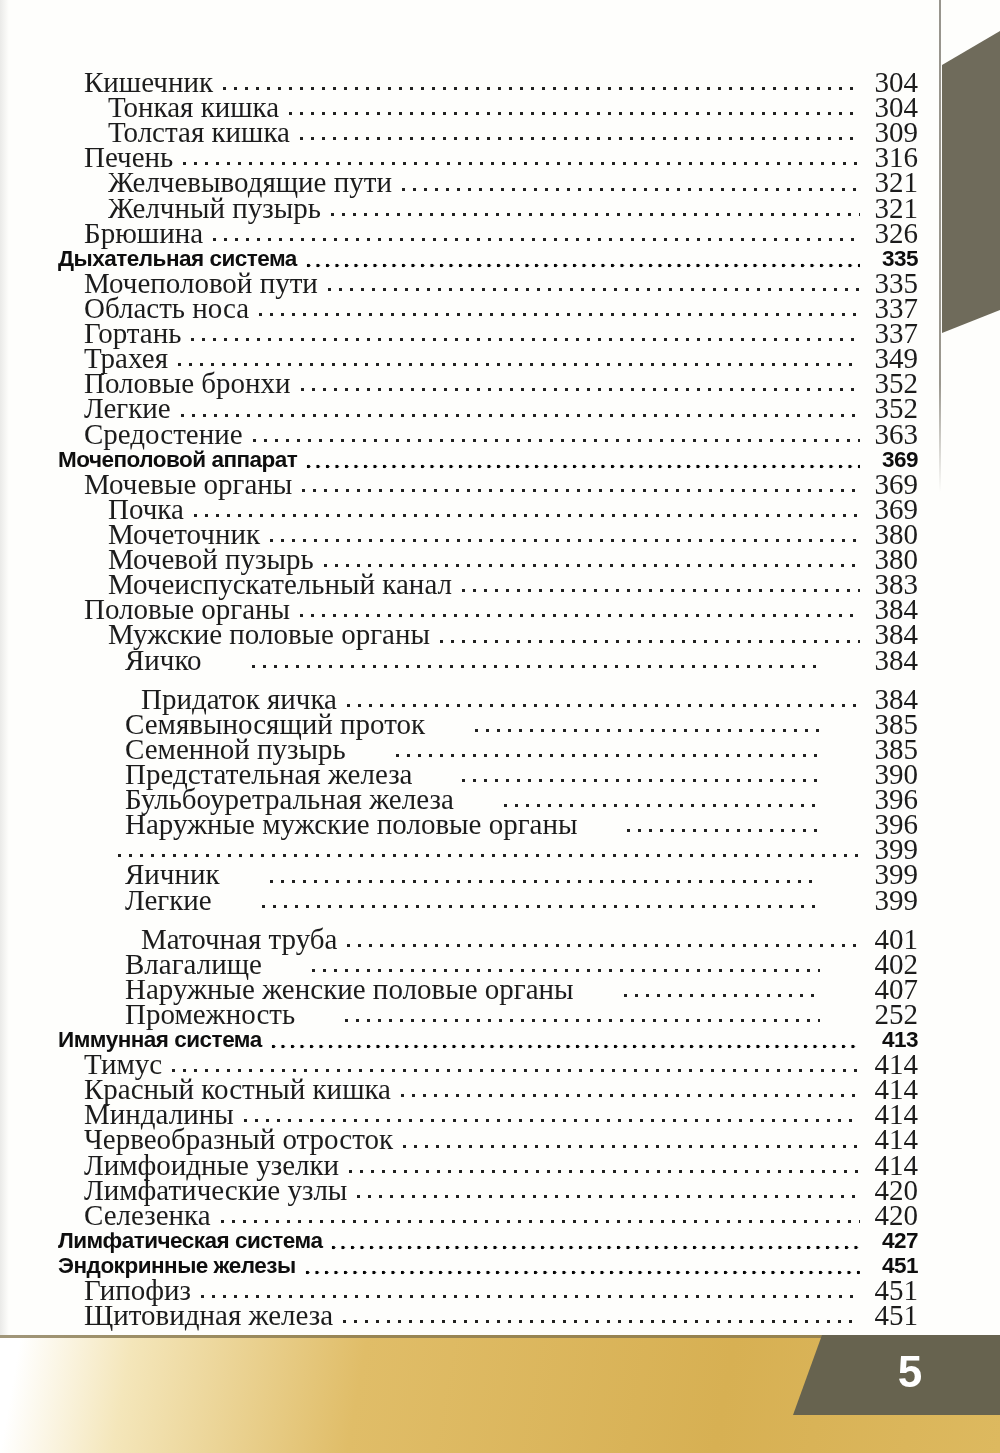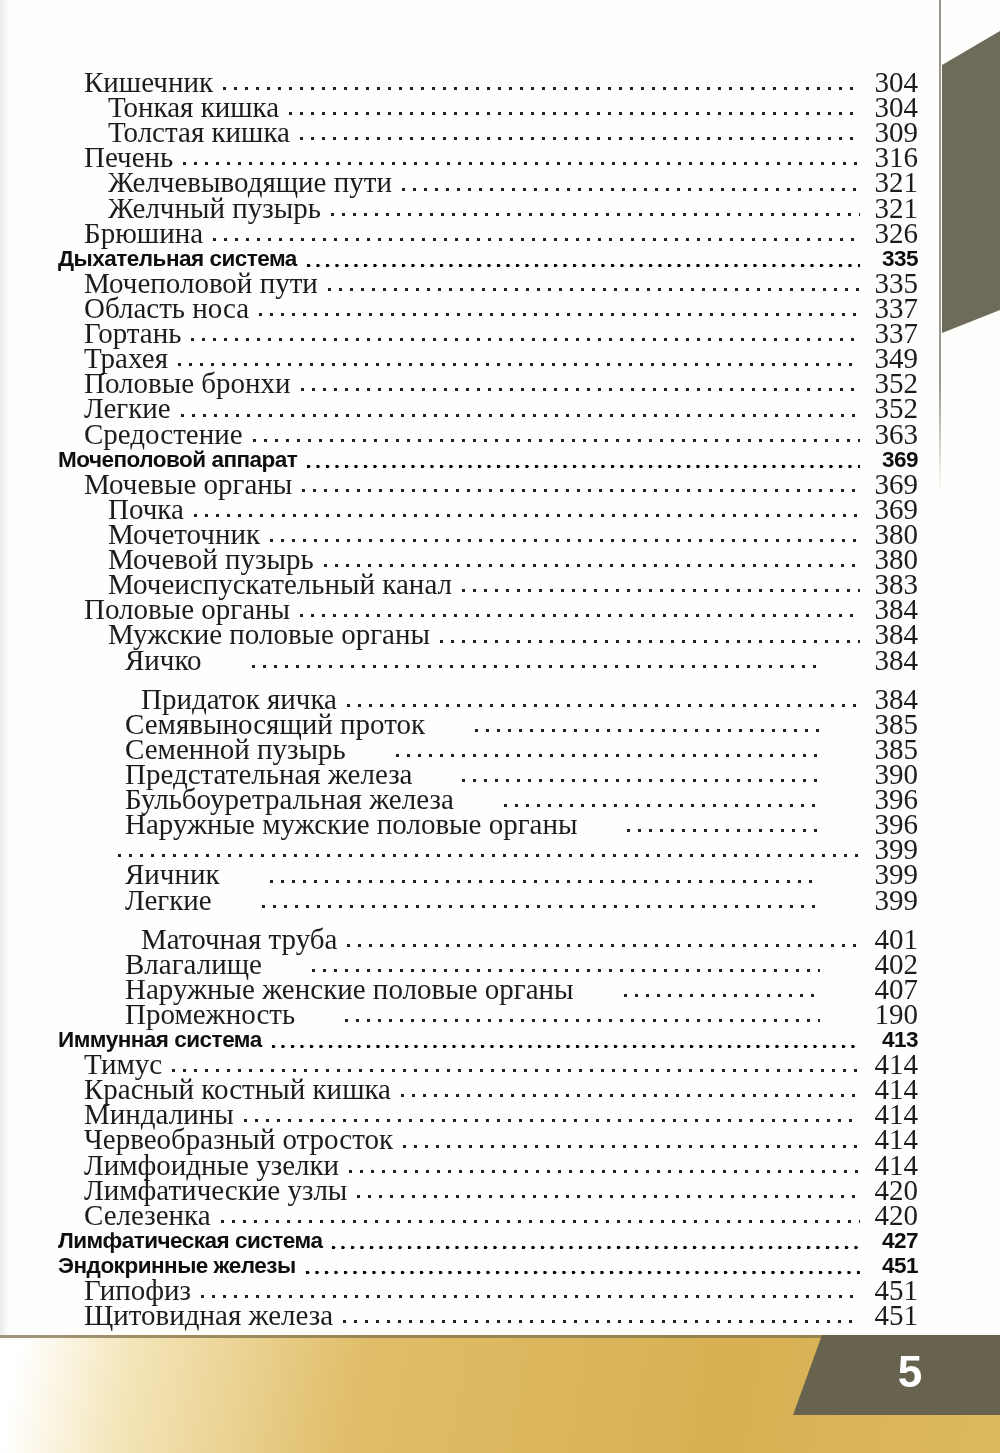--- a/index.html
+++ b/index.html
@@ -261,21 +261,21 @@
     <span class="num">402</span>
   </div>
       <div class="row lvl3">
     <span class="label">Наружные женские половые органы</span>
     <span class="leader"></span>
     <span class="num">407</span>
   </div>
       <div class="row lvl3">
     <span class="label">Промежность</span>
     <span class="leader"></span>
-    <span class="num">190</span>
+    <span class="num">252</span>
   </div>
       <div class="row lvl0 bold">
     <span class="label">Иммунная система</span>
     <span class="leader"></span>
     <span class="num">413</span>
   </div>
       <div class="row lvl1">
     <span class="label">Тимус</span>
     <span class="leader"></span>
     <span class="num">414</span>

